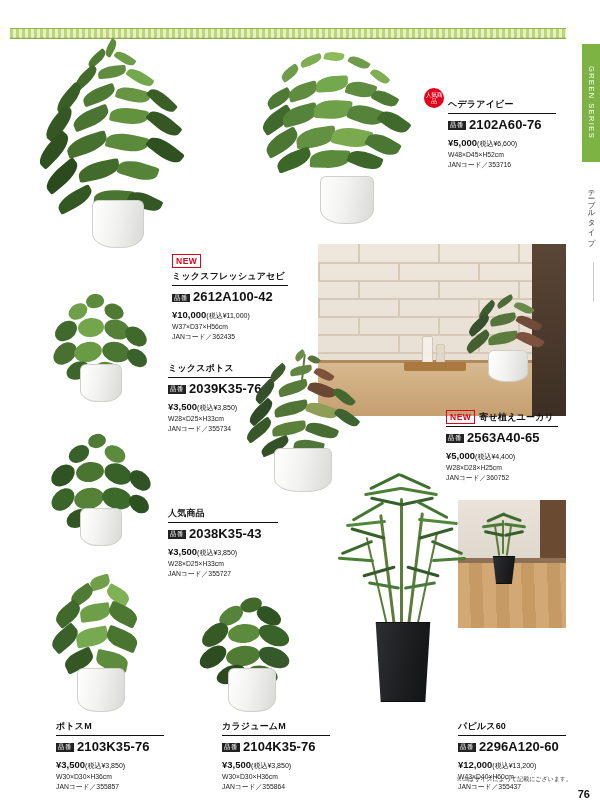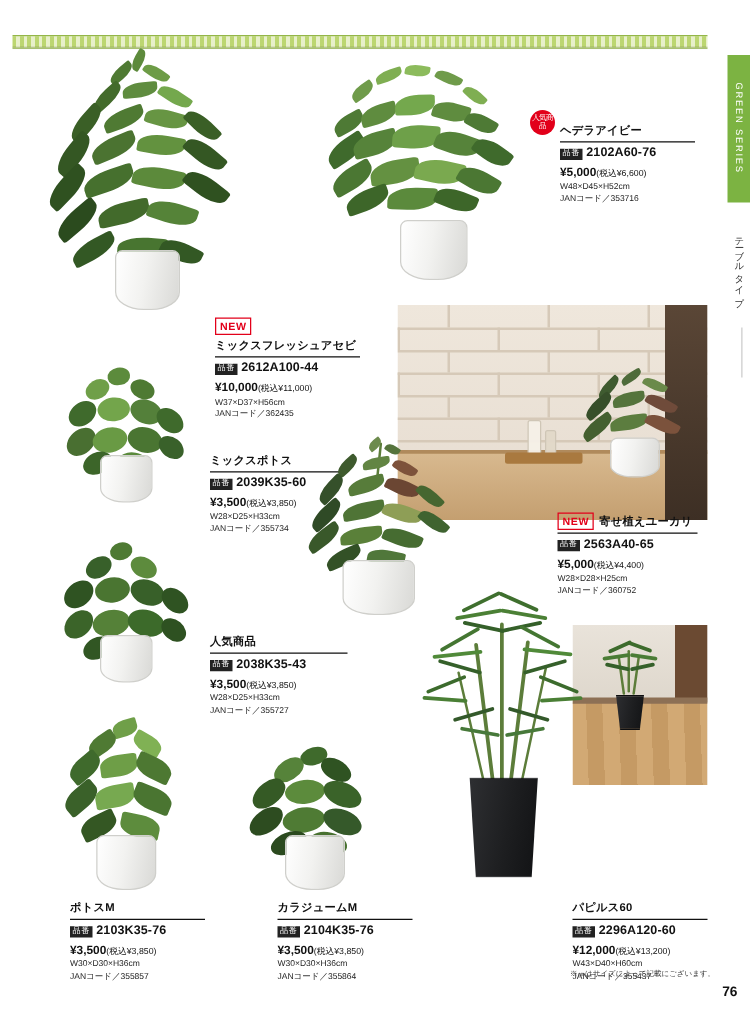--- a/index.html
+++ b/index.html
@@ -46,21 +46,21 @@
 
   
   .prod{position:absolute;}
   .cap{font-size:8px;line-height:1.45;color:#111;}
   .cap .name{font-weight:bold;font-size:9px;letter-spacing:.2px;margin-bottom:1px;}
   .codeline{display:flex;align-items:center;gap:3px;margin:1px 0;}
   .codetag{
     background:#222;color:#fff;font-size:6.5px;
     padding:1px 2px;line-height:1;letter-spacing:.5px;
   }
-  .codeval{font-weight:bold;font-size:10px;letter-spacing:.1px;}
+  .codeval{font-weight:bold;font-size:13px;letter-spacing:.1px;}
   .price{font-weight:bold;font-size:9.5px;}
   .price .tax{font-weight:normal;font-size:7px;}
   .dim{font-size:6.8px;color:#222;}
   .jan{font-size:6.8px;color:#222;}
   .rule{border-top:1px solid #111;width:100%;margin:2px 0 2px;}
 
   .badge-new{
     display:inline-block;border:1.6px solid #e2001a;color:#e2001a;
     font-weight:bold;font-size:8.5px;padding:0px 3px;letter-spacing:.5px;
     margin-right:4px;vertical-align:middle;
@@ -206,21 +206,21 @@
     </div>
   </div>
   <div class="cap prod" style="left:172px;top:254px;width:116px;">
     <div style="display:flex;align-items:center;">
       <span class="badge-new">NEW</span>
     </div>
     <div class="name" style="margin-top:2px;">ミックスフレッシュアセビ</div>
     <div class="rule"></div>
     <div class="codeline">
       <span class="codetag">品番</span>
-      <span class="codeval">2612A100-44</span>
+      <span class="codeval">2612A100-42</span>
     </div>
     <div class="price">
       <span>¥10,000</span><span class="tax">(税込¥11,000)</span>
     </div>
     <div class="dim">W37×D37×H56cm</div>
     <div class="jan">JANコード／362435</div>
   </div>
 
   <div class="prod" style="left:46px;top:292px;width:110px;height:110px;">
     <div class="plant" style="width:110px;height:110px;">
@@ -238,21 +238,21 @@
       <div class="leaf" style="left:20px;top:70px;width:24px;height:17px;background:#3c6529;border-radius:50%;transform:rotate(-26deg);"></div>
       <div class="leaf" style="left:48px;top:70px;width:26px;height:18px;background:#5a8a3c;border-radius:50%;transform:rotate(10deg);"></div>
       <div class="pot round" style="bottom:0px;width:40px;height:36px;"></div>
     </div>
   </div>
   <div class="cap prod" style="left:168px;top:362px;width:110px;">
     <div class="name">ミックスポトス</div>
     <div class="rule"></div>
     <div class="codeline">
       <span class="codetag">品番</span>
-      <span class="codeval">2039K35-60</span>
+      <span class="codeval">2039K35-76</span>
     </div>
     <div class="price">
       <span>¥3,500</span><span class="tax">(税込¥3,850)</span>
     </div>
     <div class="dim">W28×D25×H33cm</div>
     <div class="jan">JANコード／355734</div>
   </div>
 
   <div class="prod" style="left:44px;top:432px;width:114px;height:114px;">
     <div class="plant" style="width:114px;height:114px;">

